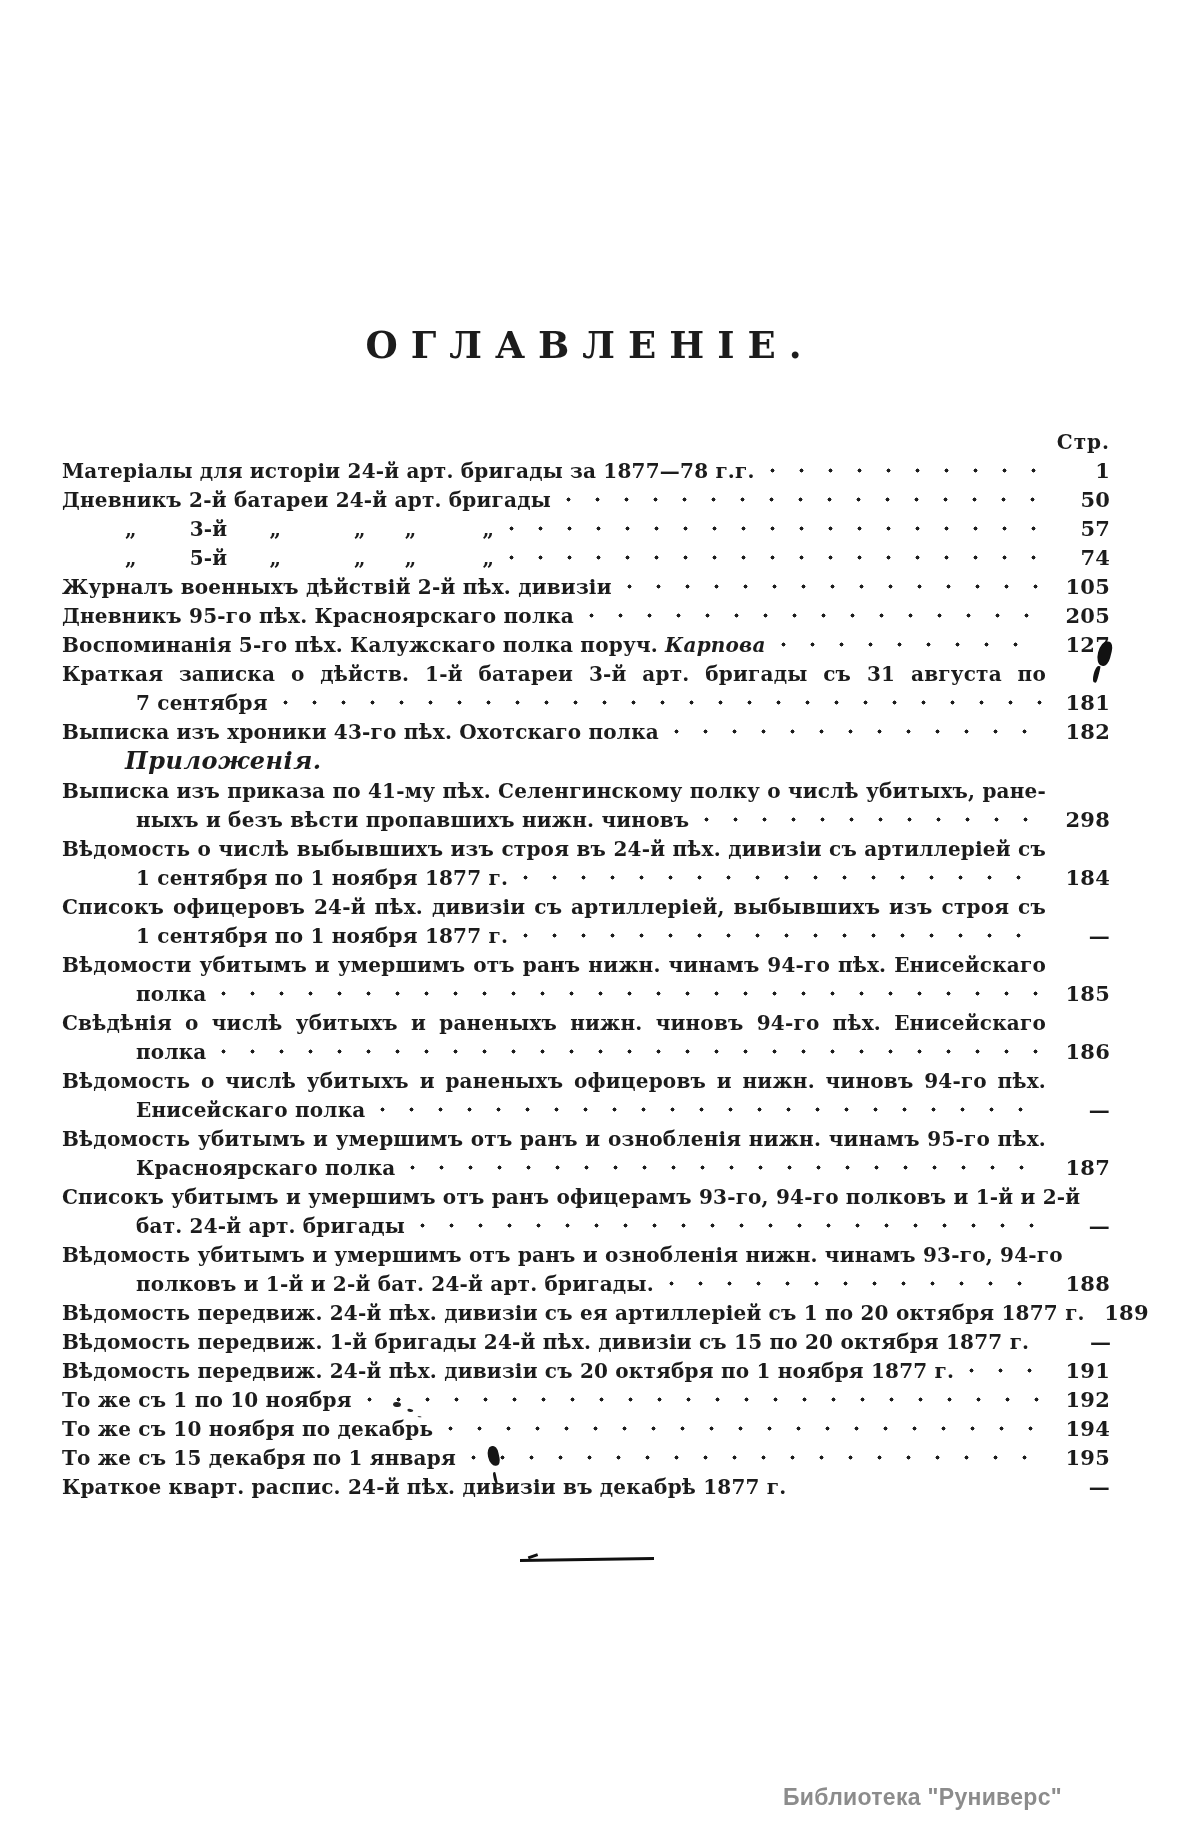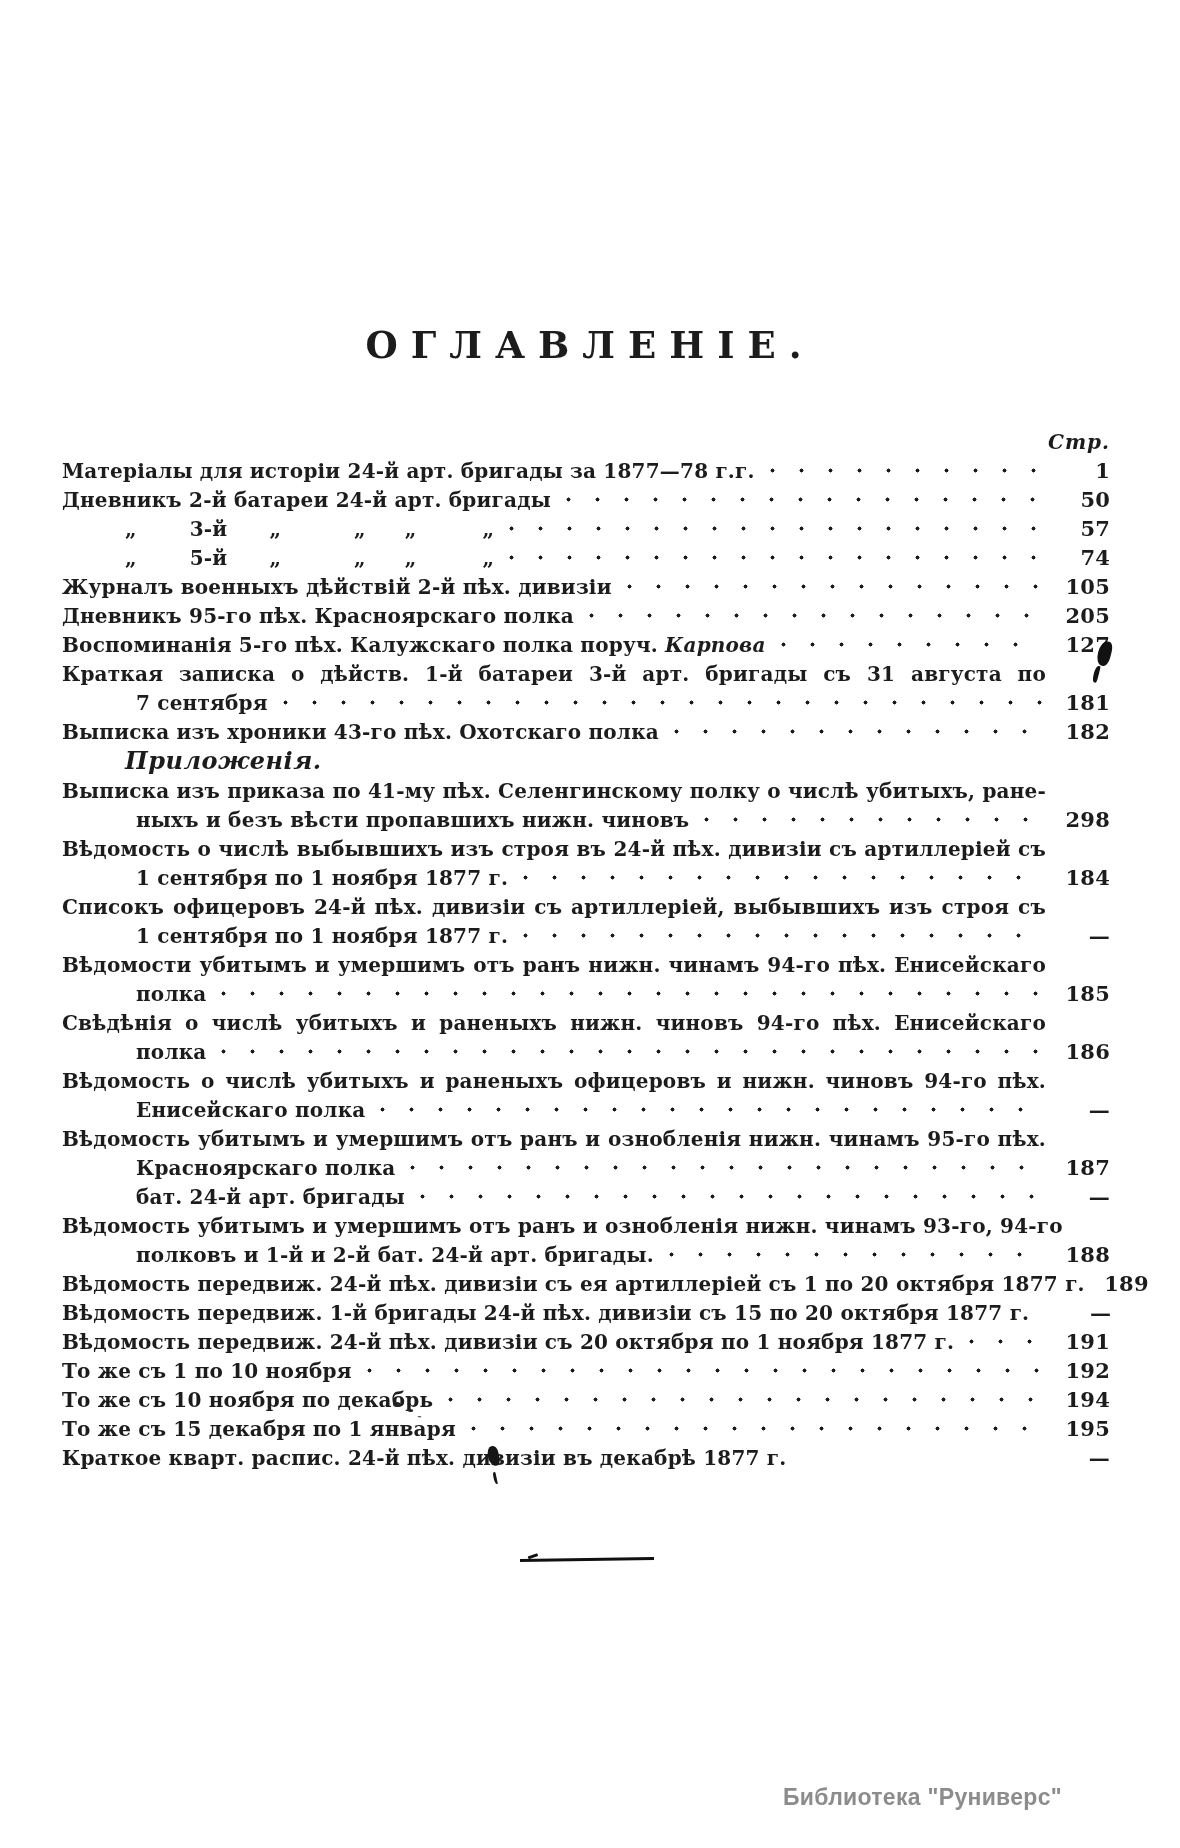--- a/index.html
+++ b/index.html
@@ -13,21 +13,21 @@
   }
   .title {
     position:absolute; top:316px; left:0; right:0;
     margin:7px; text-align:center;
     font-size:37px; font-weight:600; letter-spacing:13px;
     white-space:nowrap;
   }
   .toc { position:absolute; left:62px; top:430px; width:1048px; }
   .col-header {
     height:26px; text-align:right;
-    font-size:20px; font-weight:700; letter-spacing:1px;font-style:italic;
+    font-size:20px; font-weight:700; letter-spacing:1px;
   }
   .row {
     display:flex; align-items:center;
     height:29px; font-size:20px; font-weight:600;
     white-space:nowrap; letter-spacing:0.2px;
   }
   .row .rtext { flex:0 1 auto; }
   .row.indent .rtext { padding-left:74px; }
   .row.justify .rtext {
     flex:1 1 auto;
@@ -213,20 +213,25 @@
         <div class="row justify">
     <span class="rtext">Вѣдомость убитымъ и умершимъ отъ ранъ и ознобленія нижн. чинамъ 95-го пѣх.</span>
 
     <span class="pagenum"></span>
   </div>
         <div class="row indent">
     <span class="rtext">Красноярскаго полка</span>
     <span class="leaders"></span>
     <span class="pagenum">187</span>
   </div>
+        <div class="row justify">
+    <span class="rtext">Списокъ убитымъ и умершимъ отъ ранъ офицерамъ 93-го, 94-го полковъ и 1-й и 2-й</span>
+
+    <span class="pagenum"></span>
+  </div>
         <div class="row indent">
     <span class="rtext">бат. 24-й арт. бригады</span>
     <span class="leaders"></span>
     <span class="pagenum">—</span>
   </div>
         <div class="row justify">
     <span class="rtext">Вѣдомость убитымъ и умершимъ отъ ранъ и ознобленія нижн. чинамъ  93-го, 94-го</span>
 
     <span class="pagenum"></span>
   </div>

